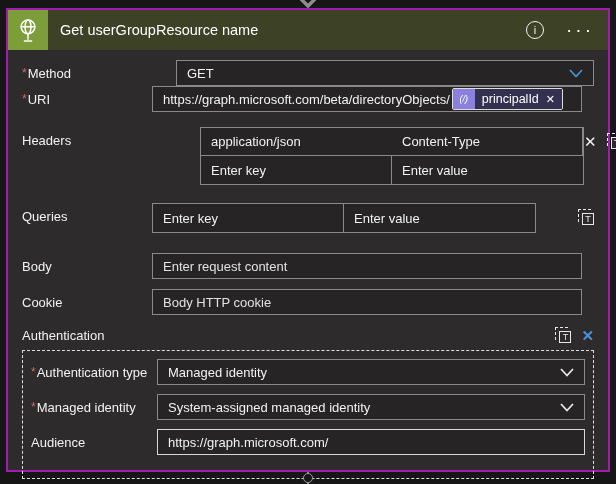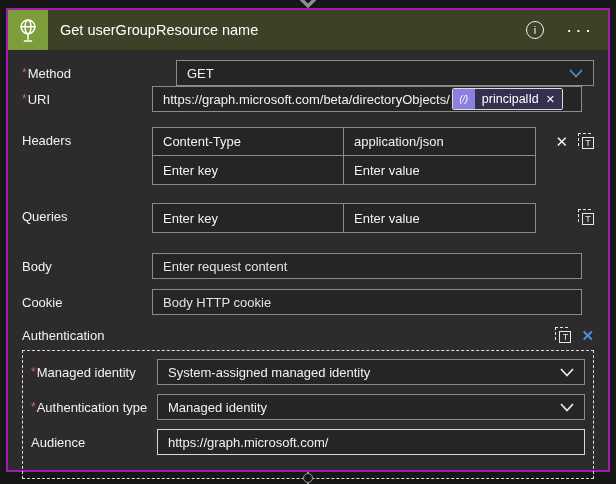--- a/index.html
+++ b/index.html
@@ -127,26 +127,26 @@
           <span class="token">
             <span class="token-icon">(/)</span>
             <span class="token-body">
               <span>principalId</span>
               <span class="token-close">✕</span>
             </span>
           </span>
         </div>
       </div>
 
-      <div class="row top" style="margin-top:15px;">
+      <div class="row top" style="margin-top:15px;gap:48px;">
         <div class="lbl">Headers</div>
         <div class="kv-wrap">
           <div class="kv-table">
+            <div class="kv-cell rT">application/json</div>
             <div class="kv-cell cL rT">Content-Type</div>
-            <div class="kv-cell rT">application/json</div>
             <div class="kv-cell cL placeholder">Enter key</div>
             <div class="kv-cell placeholder">Enter value</div>
           </div>
           <div class="side-icons">
             <span class="x-icon">✕</span>
             <span class="ticon">
                 <span class="tin">T</span>
               </span>
           </div>
         </div>
@@ -187,40 +187,40 @@
           <span class="ticon">
               <span class="tin">T</span>
             </span>
           <span class="x-icon blue">✕</span>
         </div>
       </div>
 
       <div class="auth-box">
 
         <div class="auth-row">
+          <div class="auth-lbl"><span class="req">*</span><span>Authentication type</span></div>
+          <div class="ctl dropdown auth-ctl">
+            <span class="val">Managed identity</span>
+            <svg class="chev" width="14" height="9" viewBox="0 0 14 9">
+              <polyline points="1,1 7,7.5 13,1" fill="none" stroke="#e8e8e8" stroke-width="1.8"></polyline>
+            </svg>
+          </div>
+        </div>
+
+        <div class="auth-row">
           <div class="auth-lbl"><span class="req">*</span><span>Managed identity</span></div>
           <div class="ctl dropdown auth-ctl">
             <span class="val">System-assigned managed identity</span>
             <svg class="chev" width="14" height="9" viewBox="0 0 14 9">
               <polyline points="1,1 7,7.5 13,1" fill="none" stroke="#e8e8e8" stroke-width="1.8"></polyline>
             </svg>
           </div>
         </div>
 
         <div class="auth-row">
-          <div class="auth-lbl"><span class="req">*</span><span>Authentication type</span></div>
-          <div class="ctl dropdown auth-ctl">
-            <span class="val">Managed identity</span>
-            <svg class="chev" width="14" height="9" viewBox="0 0 14 9">
-              <polyline points="1,1 7,7.5 13,1" fill="none" stroke="#e8e8e8" stroke-width="1.8"></polyline>
-            </svg>
-          </div>
-        </div>
-
-        <div class="auth-row">
           <div class="auth-lbl">Audience</div>
           <div class="ctl auth-ctl bright">
             <span>https://graph.microsoft.com/</span>
           </div>
         </div>
 
       </div>
 
     </div>
   </div>

